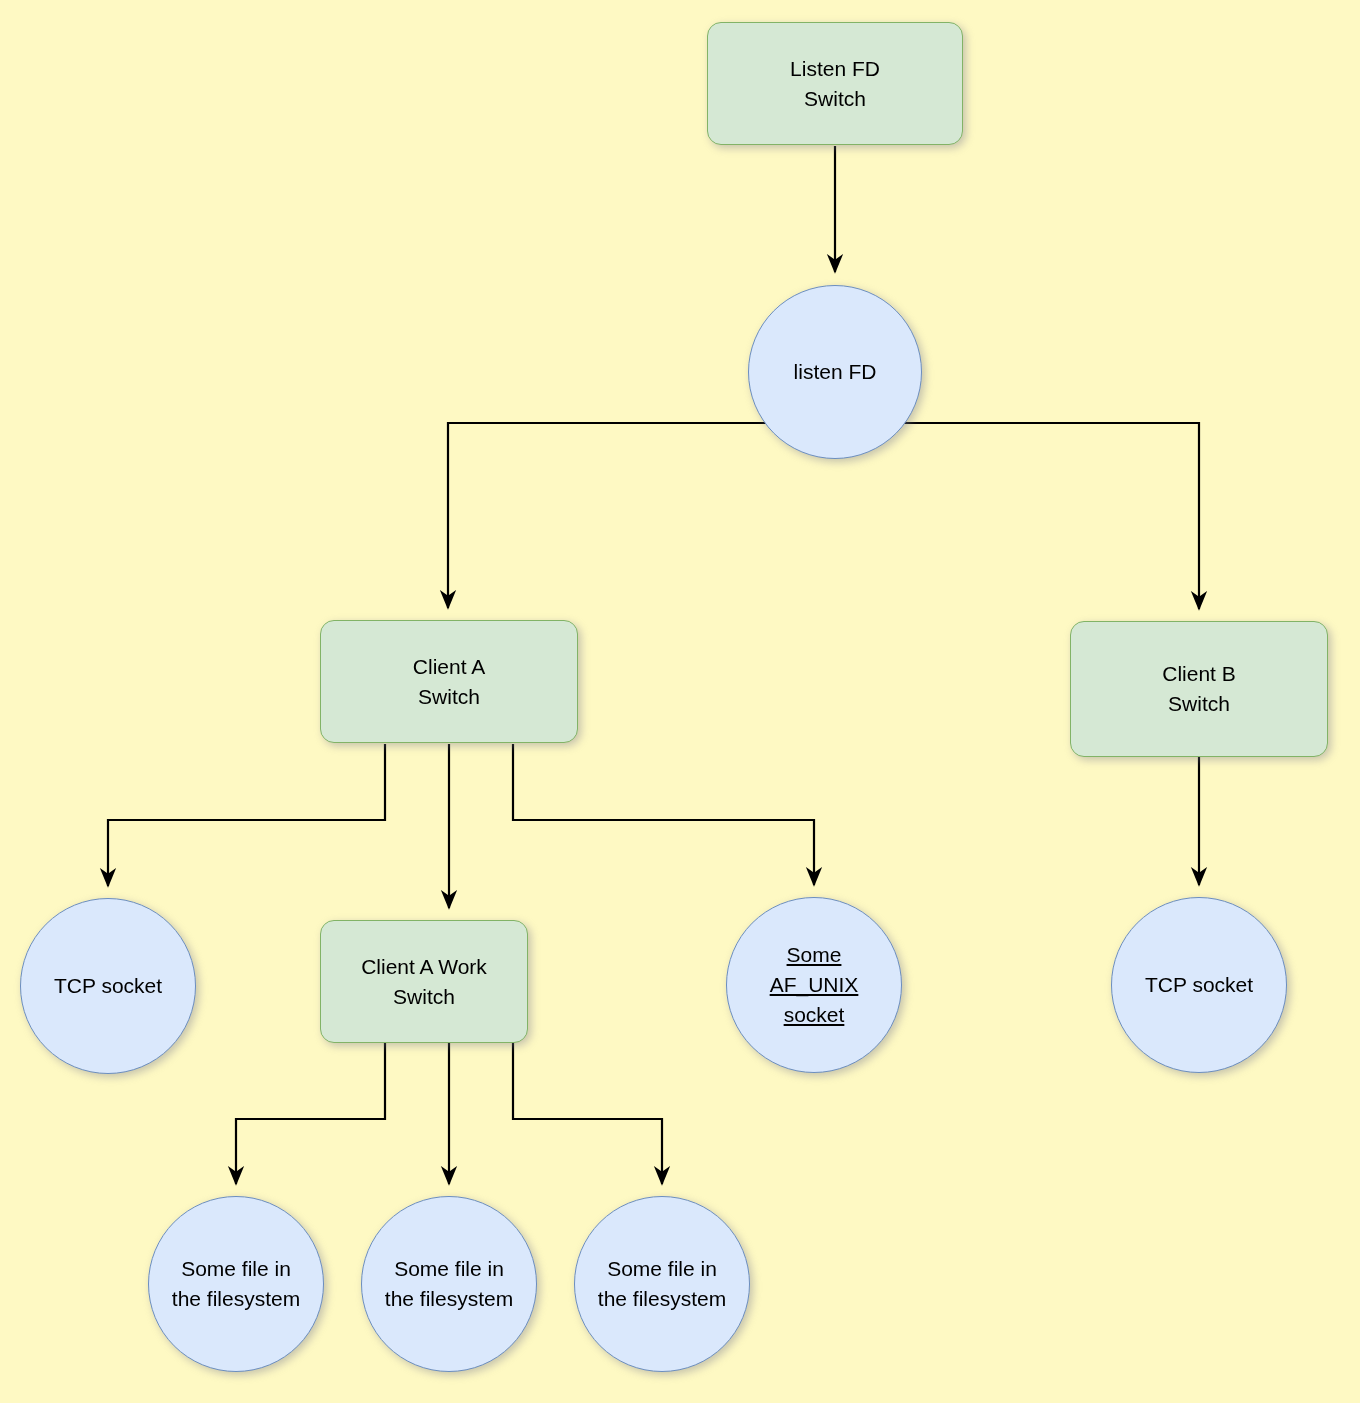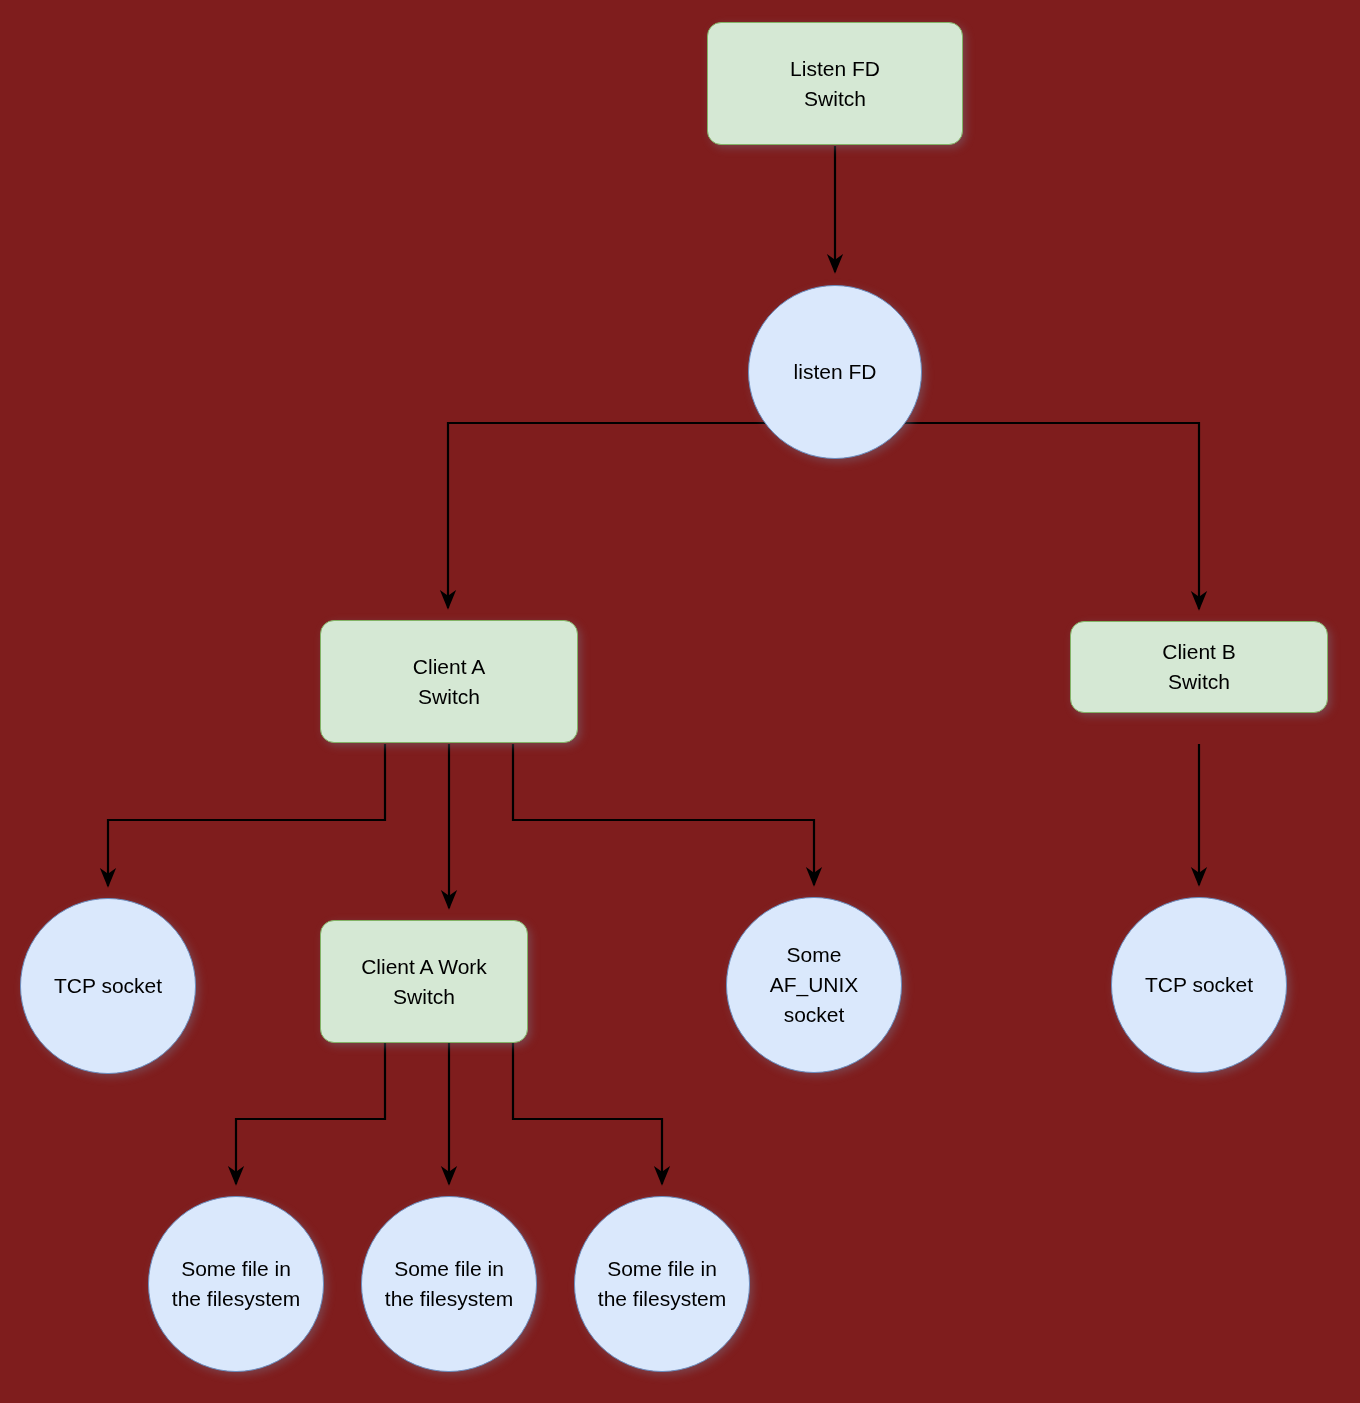--- a/index.html
+++ b/index.html
@@ -7,21 +7,21 @@
     padding: 0;
     background: #ffffff;
   }
   body {
     font-family: "Liberation Sans", sans-serif;
   }
   #diagram-root {
     position: relative;
     width: 1360px;
     height: 1403px;
-    background: #7f1d1d;
+    background: #fef9c3;
     overflow: hidden;
   }
   #edge-layer {
     position: absolute;
     left: 0;
     top: 0;
     width: 1360px;
     height: 1403px;
     pointer-events: none;
   }
@@ -77,26 +77,26 @@
       <polyline points="385,1043 385,1119 236,1119 236,1184" fill="none" stroke="#000000" stroke-width="2.2" stroke-linejoin="miter" stroke-linecap="butt" marker-end="url(#arrowhead)"></polyline>
       <polyline points="449,1043 449,1184" fill="none" stroke="#000000" stroke-width="2.2" stroke-linejoin="miter" stroke-linecap="butt" marker-end="url(#arrowhead)"></polyline>
       <polyline points="513,1043 513,1119 662,1119 662,1184" fill="none" stroke="#000000" stroke-width="2.2" stroke-linejoin="miter" stroke-linecap="butt" marker-end="url(#arrowhead)"></polyline>
     </svg>
   <div id="node-layer">
       <div class="node process" style="left: 707px; top: 22px; width: 256px; height: 123px;"><span class="node-label">Listen FD
 Switch</span></div>
       <div class="node ellipse" style="left: 748px; top: 285px; width: 174px; height: 174px;"><span class="node-label">listen FD</span></div>
       <div class="node process" style="left: 320px; top: 620px; width: 258px; height: 123px;"><span class="node-label">Client A
 Switch</span></div>
-      <div class="node process" style="left: 1070px; top: 621px; width: 258px; height: 92px;"><span class="node-label">Client B
+      <div class="node process" style="left: 1070px; top: 621px; width: 258px; height: 136px;"><span class="node-label">Client B
 Switch</span></div>
       <div class="node ellipse" style="left: 20px; top: 898px; width: 176px; height: 176px;"><span class="node-label">TCP socket</span></div>
       <div class="node process" style="left: 320px; top: 920px; width: 208px; height: 123px;"><span class="node-label">Client A Work
 Switch</span></div>
-      <div class="node ellipse" style="left: 726px; top: 897px; width: 176px; height: 176px;"><span class="node-label">Some
+      <div class="node ellipse" style="left: 726px; top: 897px; width: 176px; height: 176px; text-decoration: underline;"><span class="node-label">Some
 AF_UNIX
 socket</span></div>
       <div class="node ellipse" style="left: 1111px; top: 897px; width: 176px; height: 176px;"><span class="node-label">TCP socket</span></div>
       <div class="node ellipse" style="left: 148px; top: 1196px; width: 176px; height: 176px;"><span class="node-label">Some file in
 the filesystem</span></div>
       <div class="node ellipse" style="left: 361px; top: 1196px; width: 176px; height: 176px;"><span class="node-label">Some file in
 the filesystem</span></div>
       <div class="node ellipse" style="left: 574px; top: 1196px; width: 176px; height: 176px;"><span class="node-label">Some file in
 the filesystem</span></div>
     </div>

